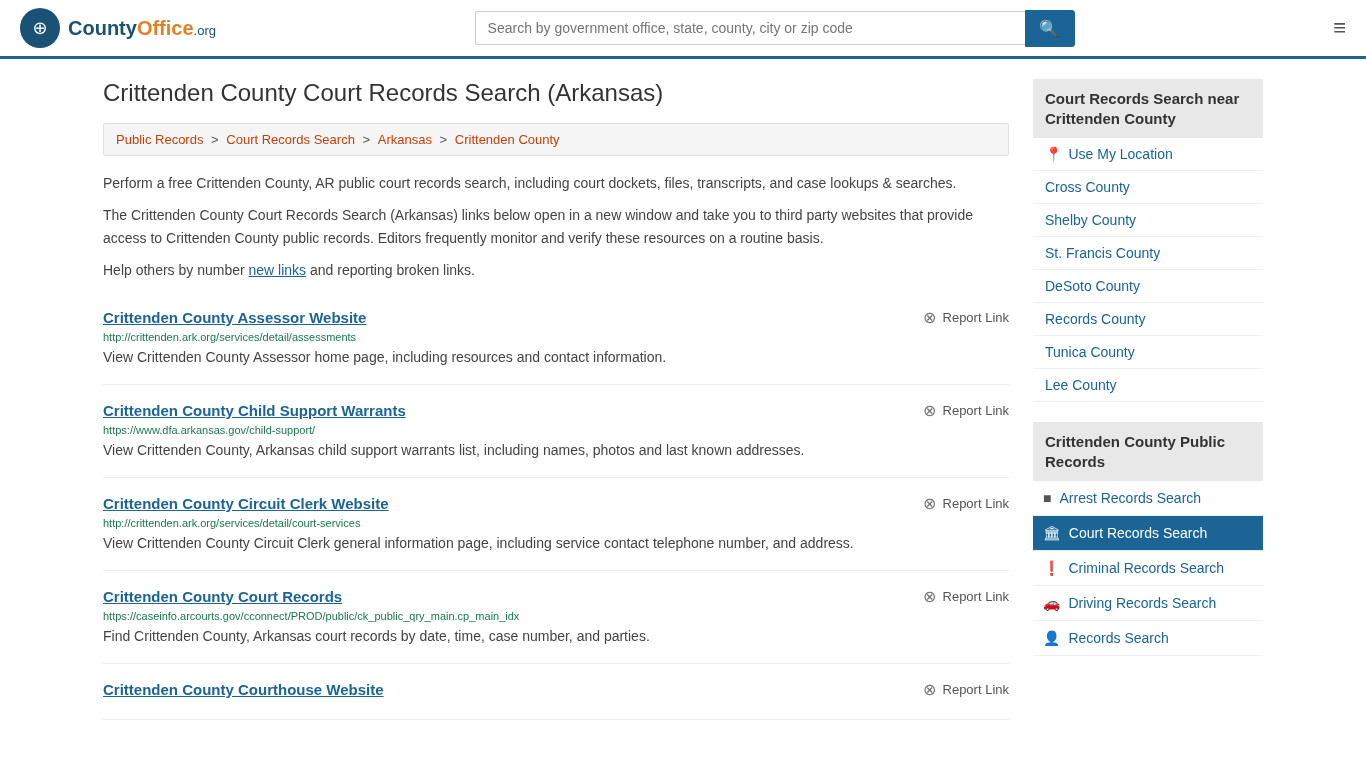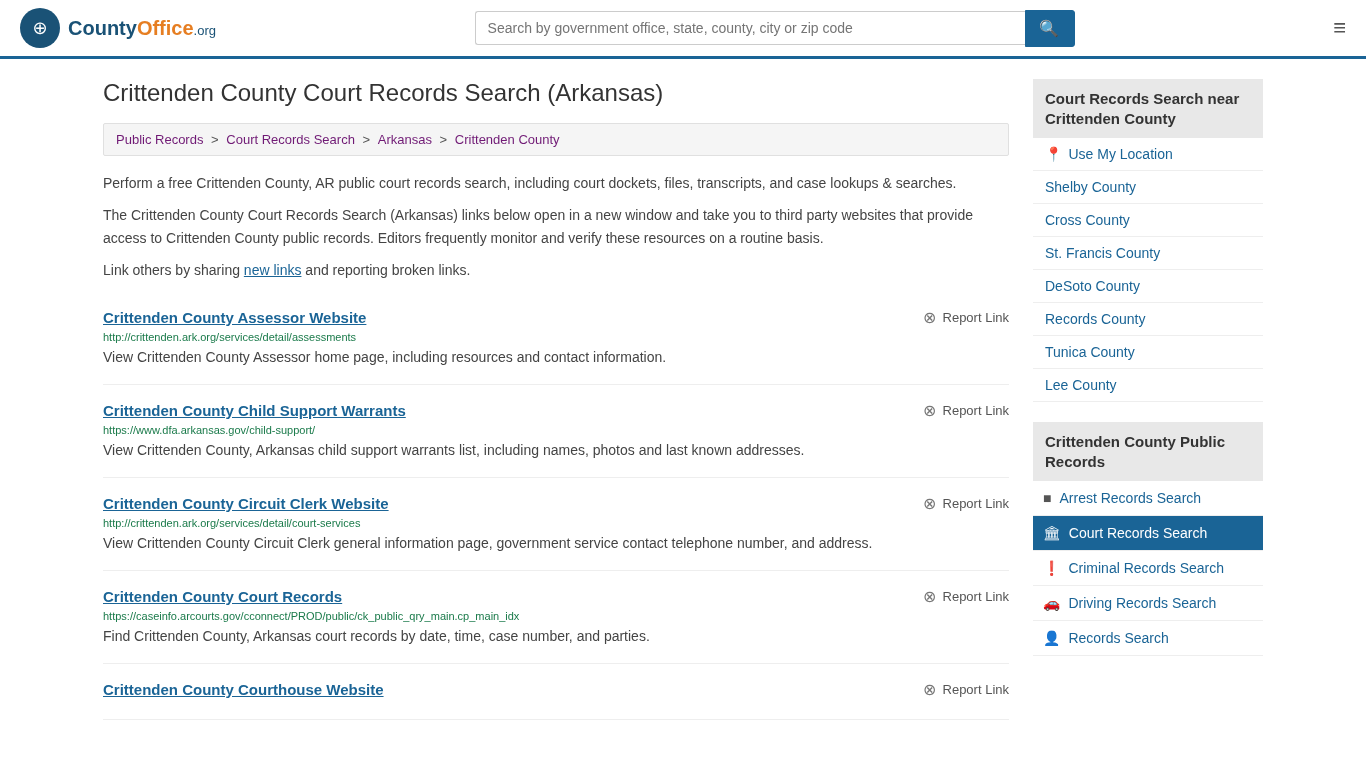--- a/index.html
+++ b/index.html
@@ -75,21 +75,21 @@
     
     .breadcrumb {
       background: #f5f5f5;
       border: 1px solid #e0e0e0;
       padding: 8px 12px;
       font-size: 13px;
       color: #555;
       margin-bottom: 16px;
       border-radius: 2px;
     }
-    .breadcrumb a { color: #701a75; text-decoration: none; }
+    .breadcrumb a { color: #c2410c; text-decoration: none; }
     .breadcrumb span { color: #555; margin: 0 4px; }
 
     
     .description { margin-bottom: 10px; font-size: 14px; line-height: 1.6; color: #444; }
     .description a { color: #1a6496; }
 
     
     .record-item {
       border-bottom: 1px solid #eee;
       padding: 16px 0;
@@ -209,21 +209,21 @@
       <a href="#">Court Records Search</a>
       <span> &gt; </span>
       <a href="#">Arkansas</a>
       <span> &gt; </span>
       <a href="#">Crittenden County</a>
     </div>
 
     <p class="description">Perform a free Crittenden County, AR public court records search, including court dockets, files, transcripts, and case lookups &amp; searches.</p>
     <p class="description">The Crittenden County Court Records Search (Arkansas) links below open in a new window and take you to third party websites that provide access to Crittenden County public records. Editors frequently monitor and verify these resources on a routine basis.</p>
     <p class="description">
-      <span>Link others by sharing </span><a href="#">new links</a><span> and reporting broken links.</span>
+      <span>Help others by number </span><a href="#">new links</a><span> and reporting broken links.</span>
     </p>
 
     <div id="records-container">
         <div class="record-item">
     <div class="record-header">
       <div class="record-title">
         <a href="#">Crittenden County Assessor Website</a>
       </div>
       <div class="report-link">
         <span class="report-icon">⊗</span>
@@ -250,21 +250,21 @@
     <div class="record-header">
       <div class="record-title">
         <a href="#">Crittenden County Circuit Clerk Website</a>
       </div>
       <div class="report-link">
         <span class="report-icon">⊗</span>
         <span>Report Link</span>
       </div>
     </div>
     <div class="record-url">http://crittenden.ark.org/services/detail/court-services</div>
-    <div class="record-desc">View Crittenden County Circuit Clerk general information page, government service contact telephone number, and address.</div>
+    <div class="record-desc">View Crittenden County Circuit Clerk general information page, including service contact telephone number, and address.</div>
   </div>
         <div class="record-item">
     <div class="record-header">
       <div class="record-title">
         <a href="#">Crittenden County Court Records</a>
       </div>
       <div class="report-link">
         <span class="report-icon">⊗</span>
         <span>Report Link</span>
       </div>
@@ -291,24 +291,24 @@
   <aside class="sidebar">
 
     <div class="sidebar-section">
       <div class="sidebar-section-title">Court Records Search near Crittenden County</div>
       <div class="location-item">
         <span class="location-icon">📍</span>
         <a href="#">Use My Location</a>
       </div>
       <ul class="sidebar-list" id="nearby-list">
           <li>
+            <a href="#">Cross County</a>
+          </li>
+          <li>
             <a href="#">Shelby County</a>
-          </li>
-          <li>
-            <a href="#">Cross County</a>
           </li>
           <li>
             <a href="#">St. Francis County</a>
           </li>
           <li>
             <a href="#">DeSoto County</a>
           </li>
           <li>
             <a href="#">Records County</a>
           </li>

